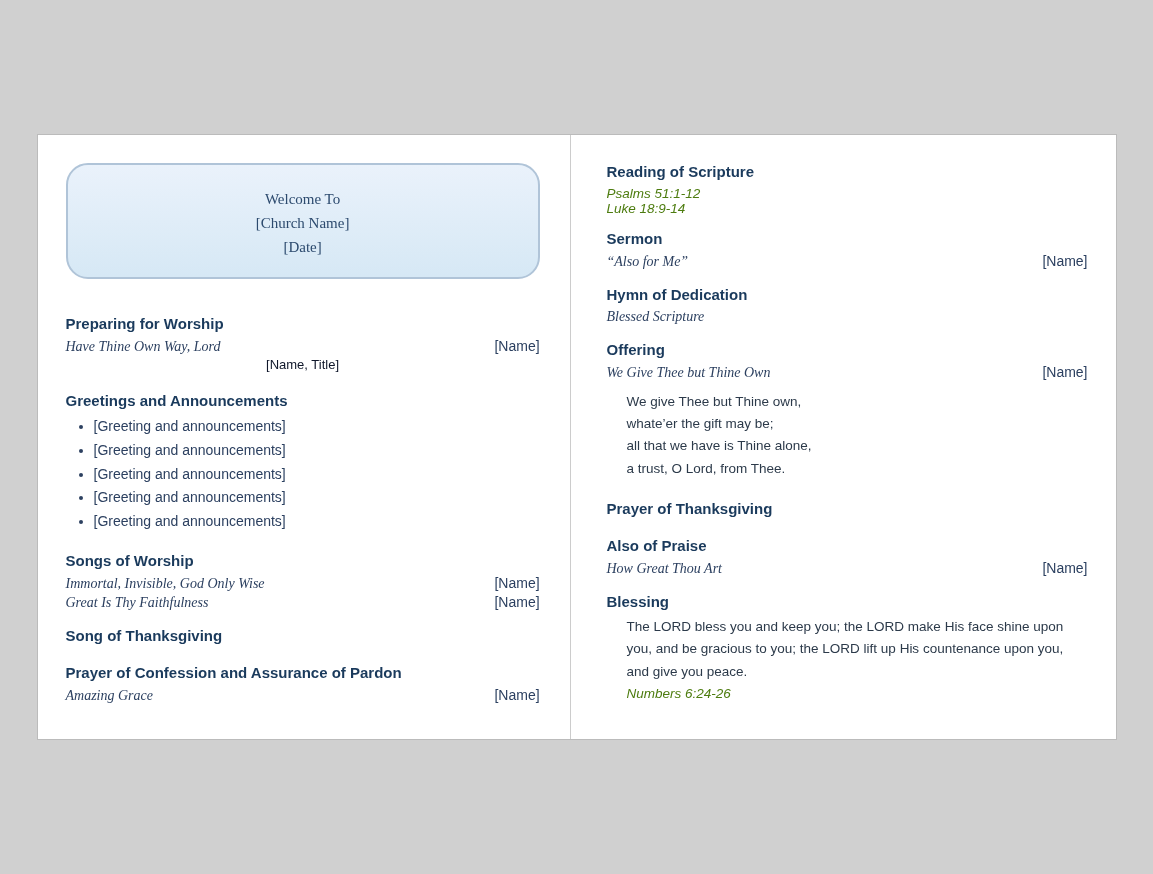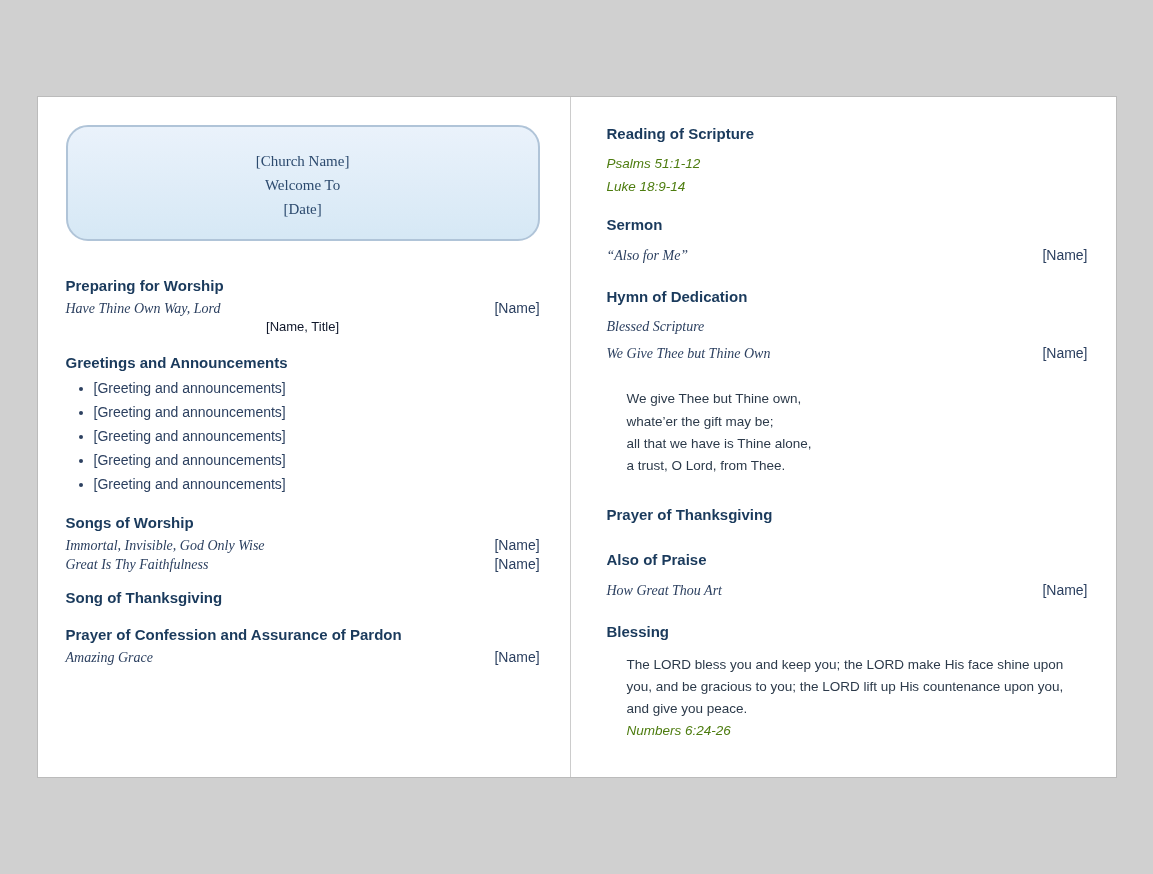--- a/index.html
+++ b/index.html
@@ -28,21 +28,21 @@
     }
     .col-divider {
       width: 12px;
       background: #fff;
     }
     .col-right {
       width: 50%;
       padding: 28px 28px 28px 24px;
       display: flex;
       flex-direction: column;
-      gap: 8px;
+      gap: 0;
     }
 
     
     .welcome-box {
       border: 2px solid #b0c4d8;
       border-radius: 22px;
       background: linear-gradient(to bottom, #eaf2fb, #d6e8f5);
       text-align: center;
       padding: 22px 20px 18px 20px;
       margin-bottom: 22px;
@@ -129,22 +129,22 @@
     .spacer-sm { height: 8px; }
   </style>
 </head>
 <body>
 
 <div class="page">
 
   <div class="col-left">
 
     <div class="welcome-box">
+      <div class="welcome-line">Welcome To</div>
       <div class="welcome-line">[Church Name]</div>
-      <div class="welcome-line">Welcome To</div>
       <div class="welcome-line">[Date]</div>
     </div>
 
     <div class="section-heading">Preparing for Worship</div>
     <div class="song-row">
       <span class="song-title">Have Thine Own Way, Lord</span>
       <span class="song-name">[Name]</span>
     </div>
     <div class="sub-label">[Name, Title]</div>
 
@@ -190,20 +190,21 @@
     <div class="song-row">
       <span class="song-title">“Also for Me”</span>
       <span class="song-name">[Name]</span>
     </div>
 
     <div class="section-heading">Hymn of Dedication</div>
     <div class="song-row">
       <span class="song-title">Blessed Scripture</span>
     </div>
 
+    <div class="section-heading">Offering</div>
     <div class="song-row">
       <span class="song-title">We Give Thee but Thine Own</span>
       <span class="song-name">[Name]</span>
     </div>
     <div class="spacer-sm"></div>
     <div class="body-text">
       <span>We give Thee but Thine own,</span><br>
       <span>whate’er the gift may be;</span><br>
       <span>all that we have is Thine alone,</span><br>
       <span>a trust, O Lord, from Thee.</span>

